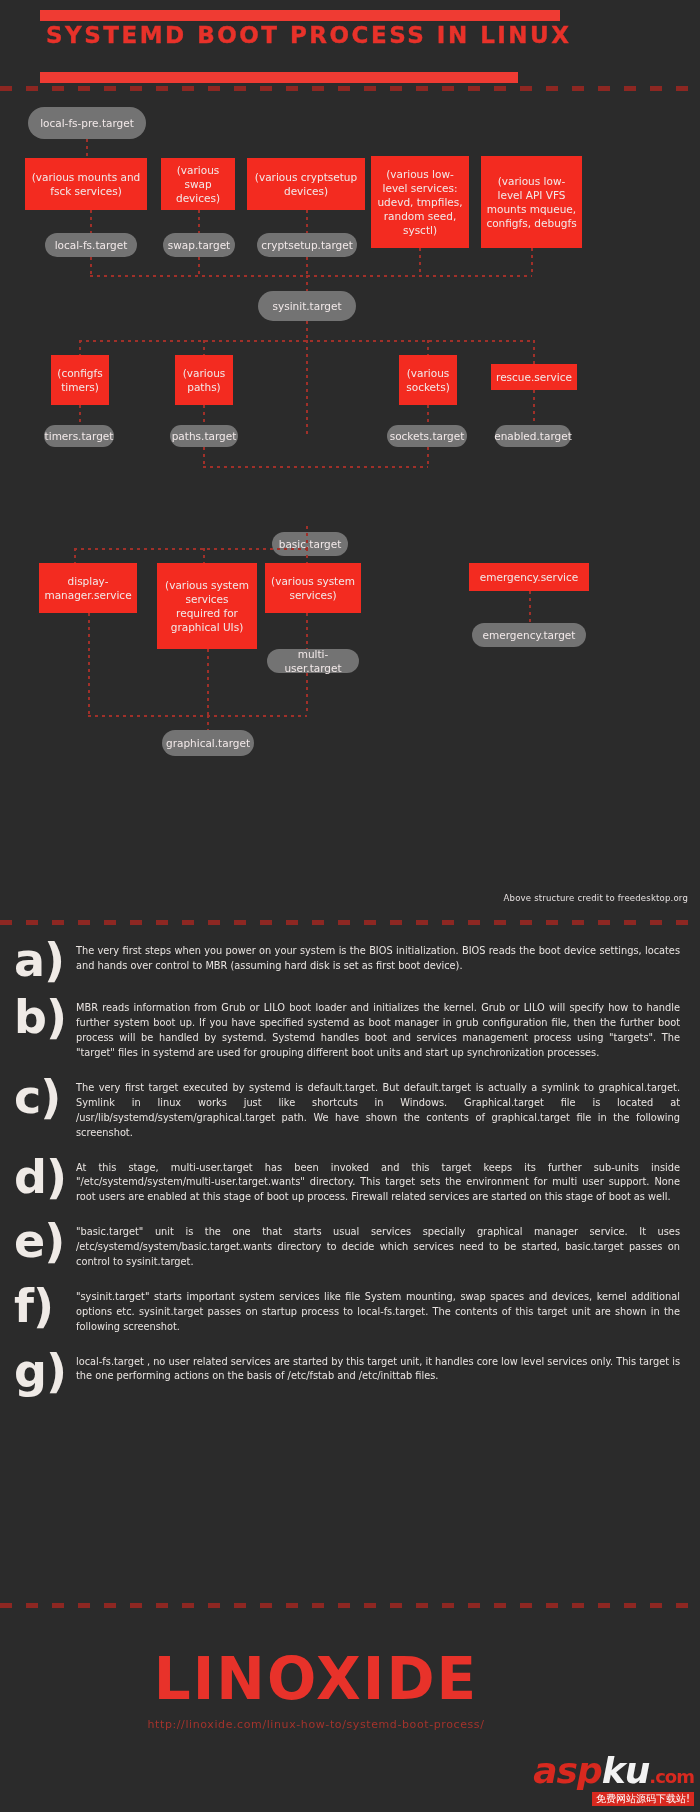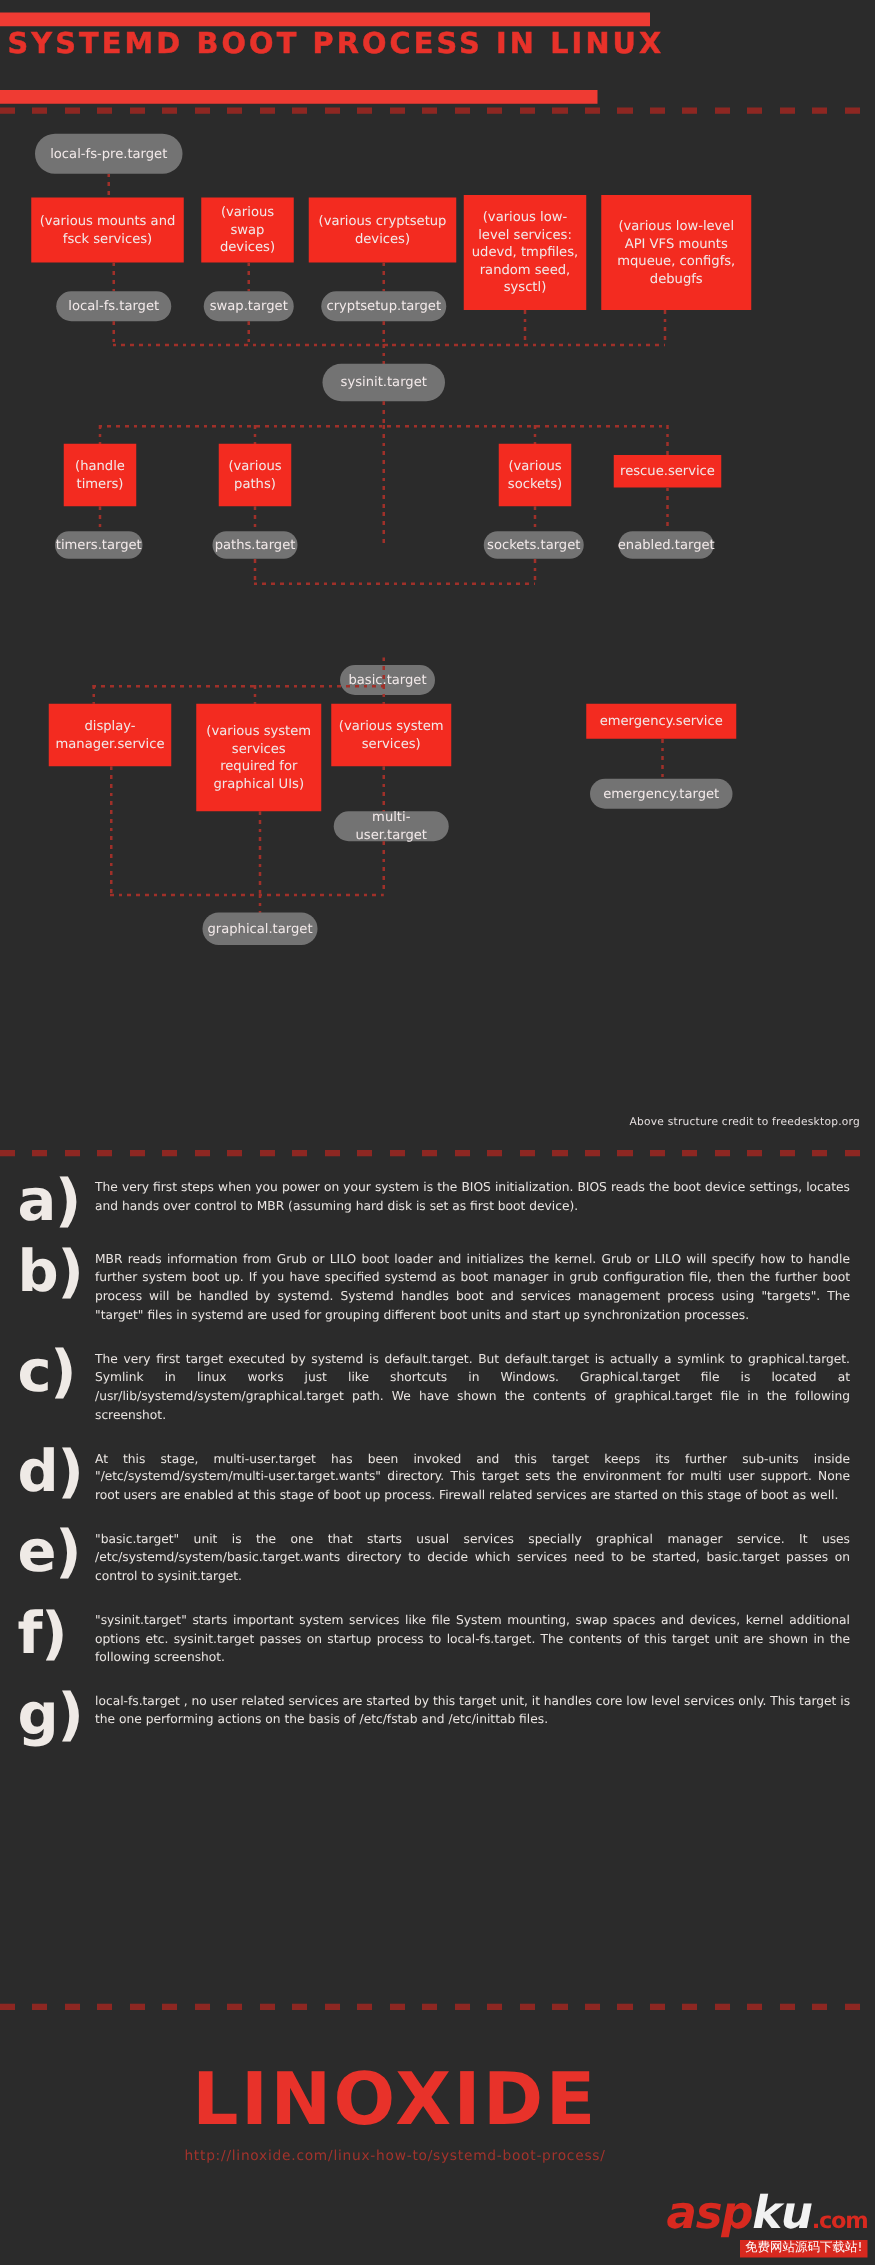--- a/index.html
+++ b/index.html
@@ -7,21 +7,21 @@
   body {
     width: 700px;
     height: 1812px;
     background: #2b2b2b;
     font-family: "Liberation Sans", sans-serif;
     position: relative;
     overflow: hidden;
   }
 
   
-  #header { position: relative; height: 95px; }
+  #header { position: relative; height: 95px; margin-left: 40px; }
   .title-bar-top {
     position: absolute; left: 0; top: 10px;
     width: 520px; height: 11px; background: #ef3b33;
   }
   .title-bar-bottom {
     position: absolute; left: 0; top: 72px;
     width: 478px; height: 11px; background: #ef3b33;
   }
   #infographic-title {
     position: absolute; left: 6px; top: 22px;
@@ -178,21 +178,21 @@
 
 <div id="diagram">
 
   <div class="node pill" style="left:28px; top:12px; width:118px; height:32px;">local-fs-pre.target</div>
   <div class="conn v" style="left:86px; top:44px; height:19px;"></div>
 
   <div class="node rect" style="left:25px; top:63px; width:122px; height:52px;">(various mounts and fsck services)</div>
   <div class="node rect" style="left:161px; top:63px; width:74px; height:52px;">(various swap devices)</div>
   <div class="node rect" style="left:371px; top:61px; width:98px; height:92px;">(various low-level services: udevd, tmpfiles, random seed, sysctl)</div>
   <div class="node rect" style="left:247px; top:63px; width:118px; height:52px;">(various cryptsetup devices)</div>
-  <div class="node rect" style="left:481px; top:61px; width:120px; height:92px;">(various low-level API VFS mounts mqueue, configfs, debugfs</div>
+  <div class="node rect" style="left:481px; top:61px; width:101px; height:92px;">(various low-level API VFS mounts mqueue, configfs, debugfs</div>
 
   <div class="conn v" style="left:90px;  top:115px; height:23px;"></div>
   <div class="conn v" style="left:198px; top:115px; height:23px;"></div>
   <div class="conn v" style="left:306px; top:115px; height:23px;"></div>
 
   <div class="node pill" style="left:45px; top:138px; width:92px; height:24px;">local-fs.target</div>
   <div class="node pill" style="left:163px; top:138px; width:72px; height:24px;">swap.target</div>
   <div class="node pill" style="left:257px; top:138px; width:100px; height:24px;">cryptsetup.target</div>
 
   <div class="conn v" style="left:90px;  top:162px; height:18px;"></div>
@@ -206,21 +206,21 @@
   <div class="node pill" style="left:258px; top:196px; width:98px; height:30px;">sysinit.target</div>
   <div class="conn v" style="left:306px; top:226px; height:19px;"></div>
 
   <div class="conn h" style="left:79px;  top:245px; width:455px;"></div>
   <div class="conn v" style="left:79px;  top:245px; height:20px;"></div>
   <div class="conn v" style="left:203px; top:245px; height:20px;"></div>
   <div class="conn v" style="left:306px; top:245px; height:98px;"></div>
   <div class="conn v" style="left:427px; top:245px; height:20px;"></div>
   <div class="conn v" style="left:533px; top:245px; height:25px;"></div>
 
-  <div class="node rect" style="left:51px;  top:260px; width:58px; height:50px;">(handle timers)</div>
+  <div class="node rect" style="left:51px;  top:260px; width:58px; height:50px;">(configfs timers)</div>
   <div class="node rect" style="left:175px; top:260px; width:58px; height:50px;">(various paths)</div>
   <div class="node rect" style="left:399px; top:260px; width:58px; height:50px;">(various sockets)</div>
   <div class="node rect" style="left:491px; top:269px; width:86px; height:26px;">rescue.service</div>
 
   <div class="conn v" style="left:79px;  top:310px; height:20px;"></div>
   <div class="conn v" style="left:203px; top:310px; height:20px;"></div>
   <div class="conn v" style="left:427px; top:310px; height:20px;"></div>
   <div class="conn v" style="left:533px; top:295px; height:35px;"></div>
 
   <div class="node pill" style="left:44px;  top:330px; width:70px; height:22px;">timers.target</div>

